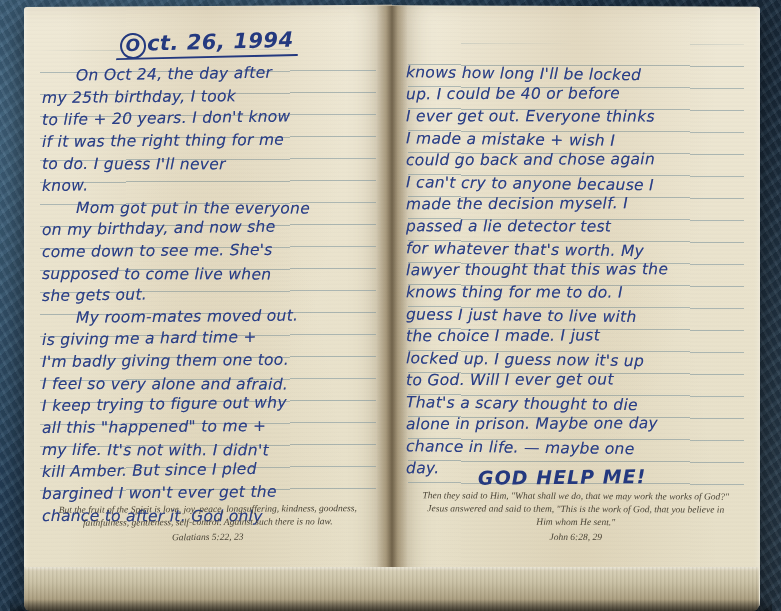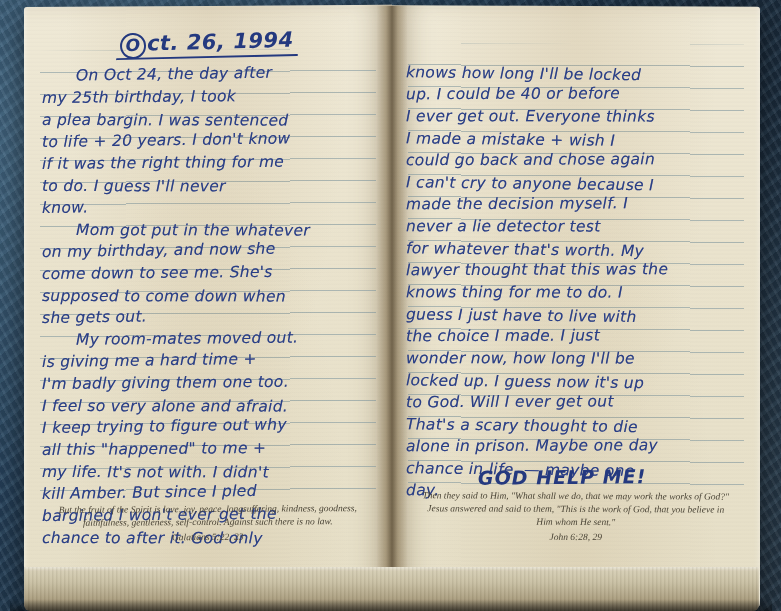--- a/index.html
+++ b/index.html
@@ -246,29 +246,28 @@
       <div class="rules"></div>
 
       <div class="date-line">
         <span class="circ">O</span><span>ct. 26, 1994</span>
       </div>
       <div class="date-underline"></div>
 
       <div class="hand" style="top:58px">
         <div class="ln indent tilt1">On Oct 24, the day after</div>
         <div class="ln tilt3">my 25th birthday, I took</div>
-        <div class="ln tilt2">a plea bargin.  I was sentenced</div>
         <div class="ln tilt1">to life + 20 years.  I don't know</div>
         <div class="ln tilt3">if it was the right thing for me</div>
         <div class="ln tilt2">to do.  I guess I'll never</div>
         <div class="ln tilt1">know.</div>
-        <div class="ln indent tilt2">Mom got put in the whatever</div>
+        <div class="ln indent tilt2">Mom got put in the everyone</div>
         <div class="ln tilt1">on my birthday, and now she</div>
         <div class="ln tilt3">come down to see me. She's</div>
-        <div class="ln tilt2">supposed to come down when</div>
+        <div class="ln tilt2">supposed to come live when</div>
         <div class="ln tilt1">she gets out.</div>
         <div class="ln indent tilt3">My room-mates moved out.</div>
         <div class="ln tilt1">is giving me a hard time +</div>
         <div class="ln tilt3">I'm badly giving them one too.</div>
         <div class="ln tilt2">I feel so very alone and afraid.</div>
         <div class="ln tilt1">I keep trying to figure out why</div>
         <div class="ln tilt3">all this "happened" to me +</div>
         <div class="ln tilt2">my life.  It's not with.  I didn't</div>
         <div class="ln tilt1">kill Amber.  But since I pled</div>
         <div class="ln tilt3">bargined I won't ever get the</div>
@@ -285,27 +284,26 @@
       <div class="rules"></div>
 
       <div class="hand" style="top:56px; left:14px; right:16px;">
         <div class="ln tilt2">knows how long I'll be locked</div>
         <div class="ln tilt1">up.  I could be 40 or before</div>
         <div class="ln tilt3">I ever get out. Everyone thinks</div>
         <div class="ln tilt2">I made a mistake + wish I</div>
         <div class="ln tilt1">could go back and chose again</div>
         <div class="ln tilt2">I can't cry to anyone because I</div>
         <div class="ln tilt1">made the decision myself.  I</div>
-        <div class="ln tilt3">never a lie detector test</div>
+        <div class="ln tilt3">passed a lie detector test</div>
         <div class="ln tilt2">for whatever that's worth. My</div>
         <div class="ln tilt1">lawyer thought that this was the</div>
         <div class="ln tilt3">knows thing for me to do.  I</div>
         <div class="ln tilt2">guess I just have to live with</div>
         <div class="ln tilt1">the choice I made.  I just</div>
-        <div class="ln tilt3">wonder now, how long I'll be</div>
         <div class="ln tilt2">locked up.  I guess now it's up</div>
         <div class="ln tilt1">to God.  Will I ever get out</div>
         <div class="ln tilt2">That's a scary thought to die</div>
         <div class="ln tilt1">alone in prison.  Maybe one day</div>
         <div class="ln tilt2">chance in life. — maybe one</div>
         <div class="ln tilt1">day.</div>
       </div>
 
       <div class="shout">GOD HELP ME!</div>
 

